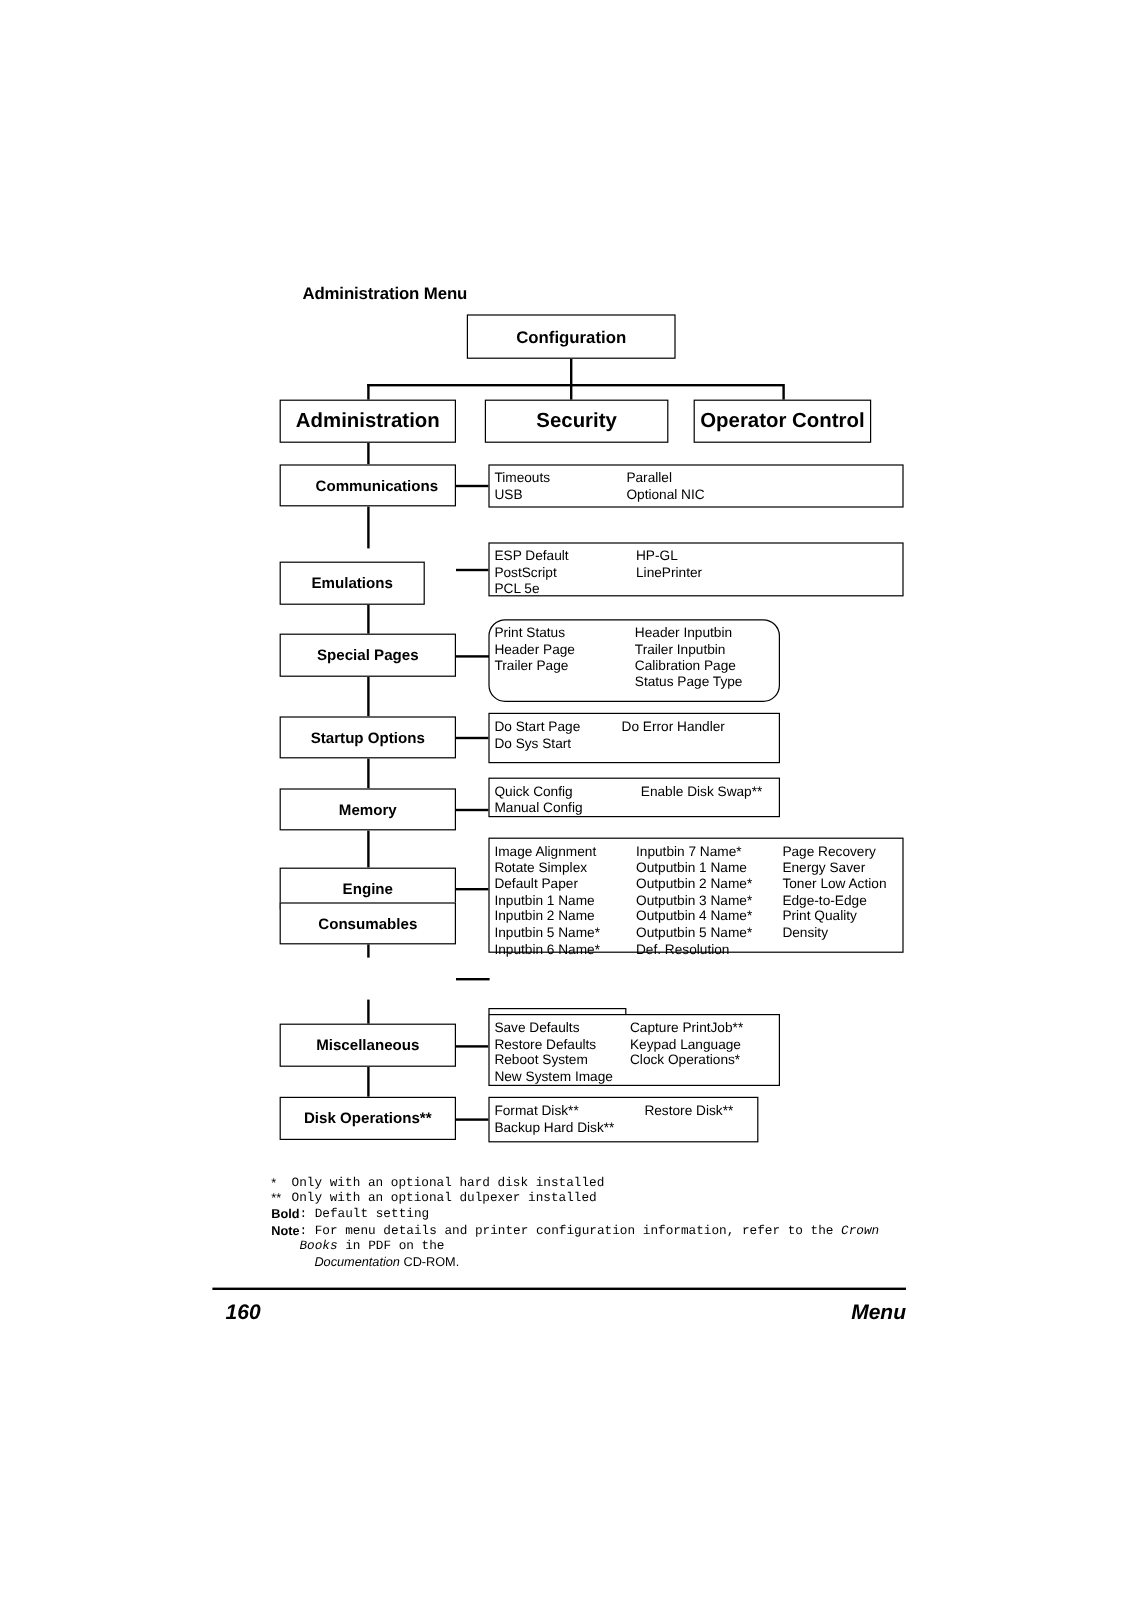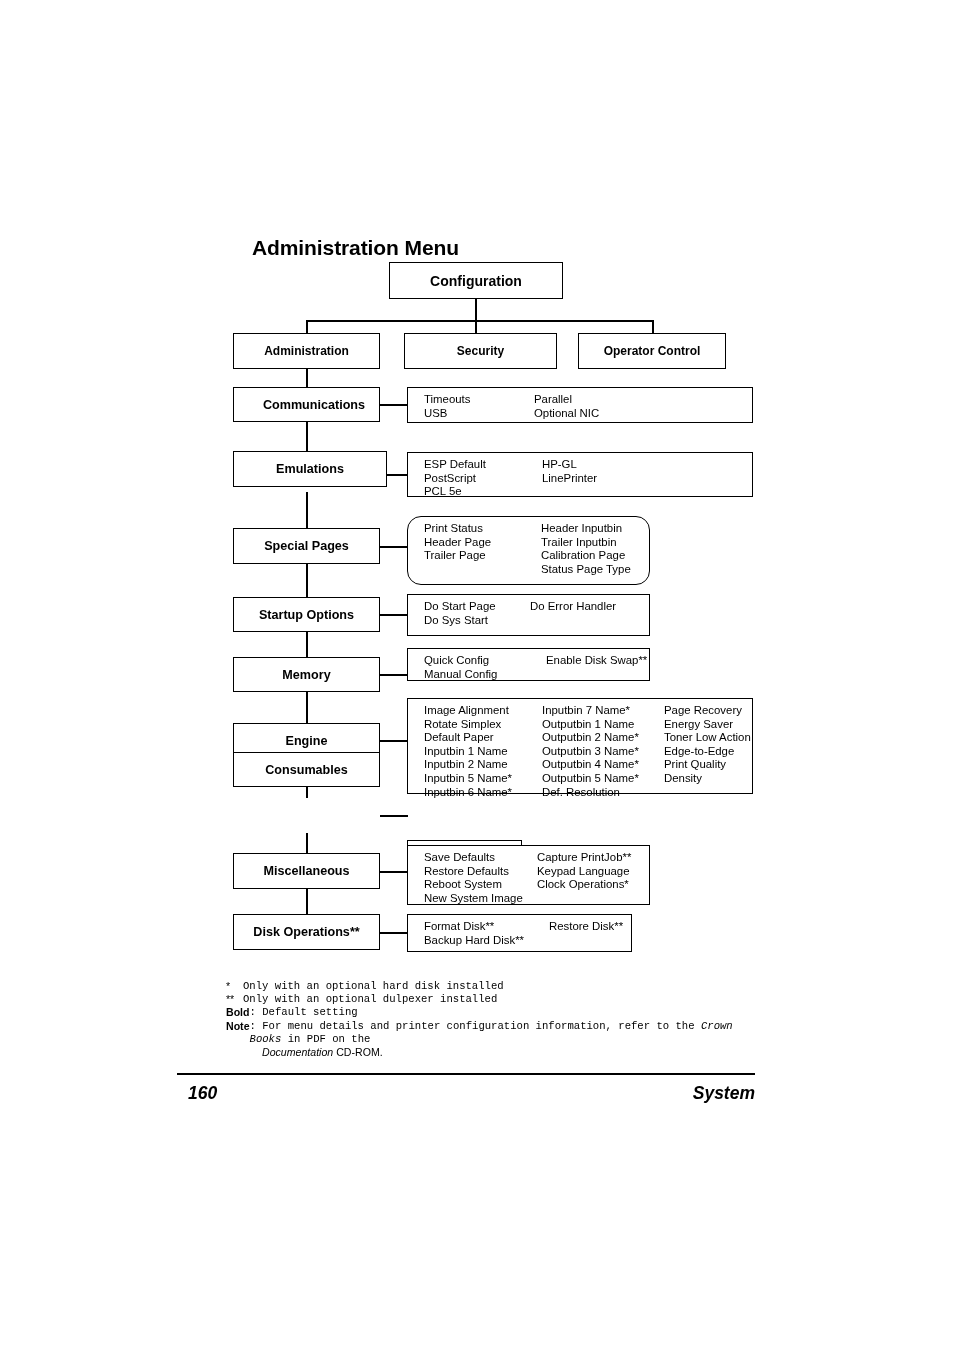--- a/index.html
+++ b/index.html
@@ -21,21 +21,21 @@
     left: 0; top: 0;
     width: 954px;
     height: 1351px;
   }
 
   
   .page-title {
     position: absolute;
     left: 252px;
     top: 236px;
-    font-size: 21px;
+    font-size: 14px;
     font-weight: bold;
     letter-spacing: -0.1px;
     white-space: nowrap;
   }
 
   
   .diagram {
     position: absolute;
     left: 0; top: 0;
     width: 954px;
@@ -53,31 +53,31 @@
     justify-content: center;
     font-size: 12.6px;
     font-weight: bold;
     white-space: nowrap;
     z-index: 3;
   }
   .node.top {
     font-size: 14px;
   }
   .node.level2 {
-    font-size: 12px;
+    font-size: 17px;
   }
 
   
   .detail {
     position: absolute;
     box-sizing: border-box;
     border: 1.5px solid #000;
     background: #fff;
     z-index: 2;
-    padding: 5px 0 5px 16px;
+    padding: 5px 0 5px 4px;
   }
   .detail .cols {
     display: flex;
     flex-direction: row;
   }
   .detail .col {
     display: flex;
     flex-direction: column;
   }
   .detail .col span {
@@ -185,21 +185,21 @@
         </div>
         <div class="col">
           <span>Parallel</span>
           <span>Optional NIC</span>
         </div>
       </div>
     </div>
 
     <div class="ln v" style="left:306px; top:422px; width:1.6px; height:35px;"></div>
 
-    <div class="node" style="left:233px; top:451px; width:154px; height:36px;text-align:right;">Emulations</div>
+    <div class="node" style="left:233px; top:468px; width:121px; height:36px;text-align:right;">Emulations</div>
     <div class="ln h" style="left:380px; top:474px; width:28px; height:1.6px;"></div>
     <div class="detail" style="left:407px; top:452px; width:346px; height:45px;">
       <div class="cols">
         <div class="col" style="width:110px;">
           <span>ESP Default</span>
           <span>PostScript</span>
           <span>PCL 5e</span>
         </div>
         <div class="col" style="padding-left:8px;">
           <span>HP-GL</span>
@@ -361,15 +361,15 @@
     </div>
     <div class="row">
       <span class="mark b">Note</span>
       <span class="body"><span>: For menu details and printer configuration information, refer to the </span><i>Crown Books</i><span> in PDF on the</span></span>
     </div>
     <div class="indent"><i>Documentation</i><span> CD-ROM.</span></div>
   </div>
 
   <div class="footer-rule"></div>
   <div class="footer-page">160</div>
-  <div class="footer-label">System</div>
+  <div class="footer-label">Menu</div>
 
 </div>
 
 </body></html>

